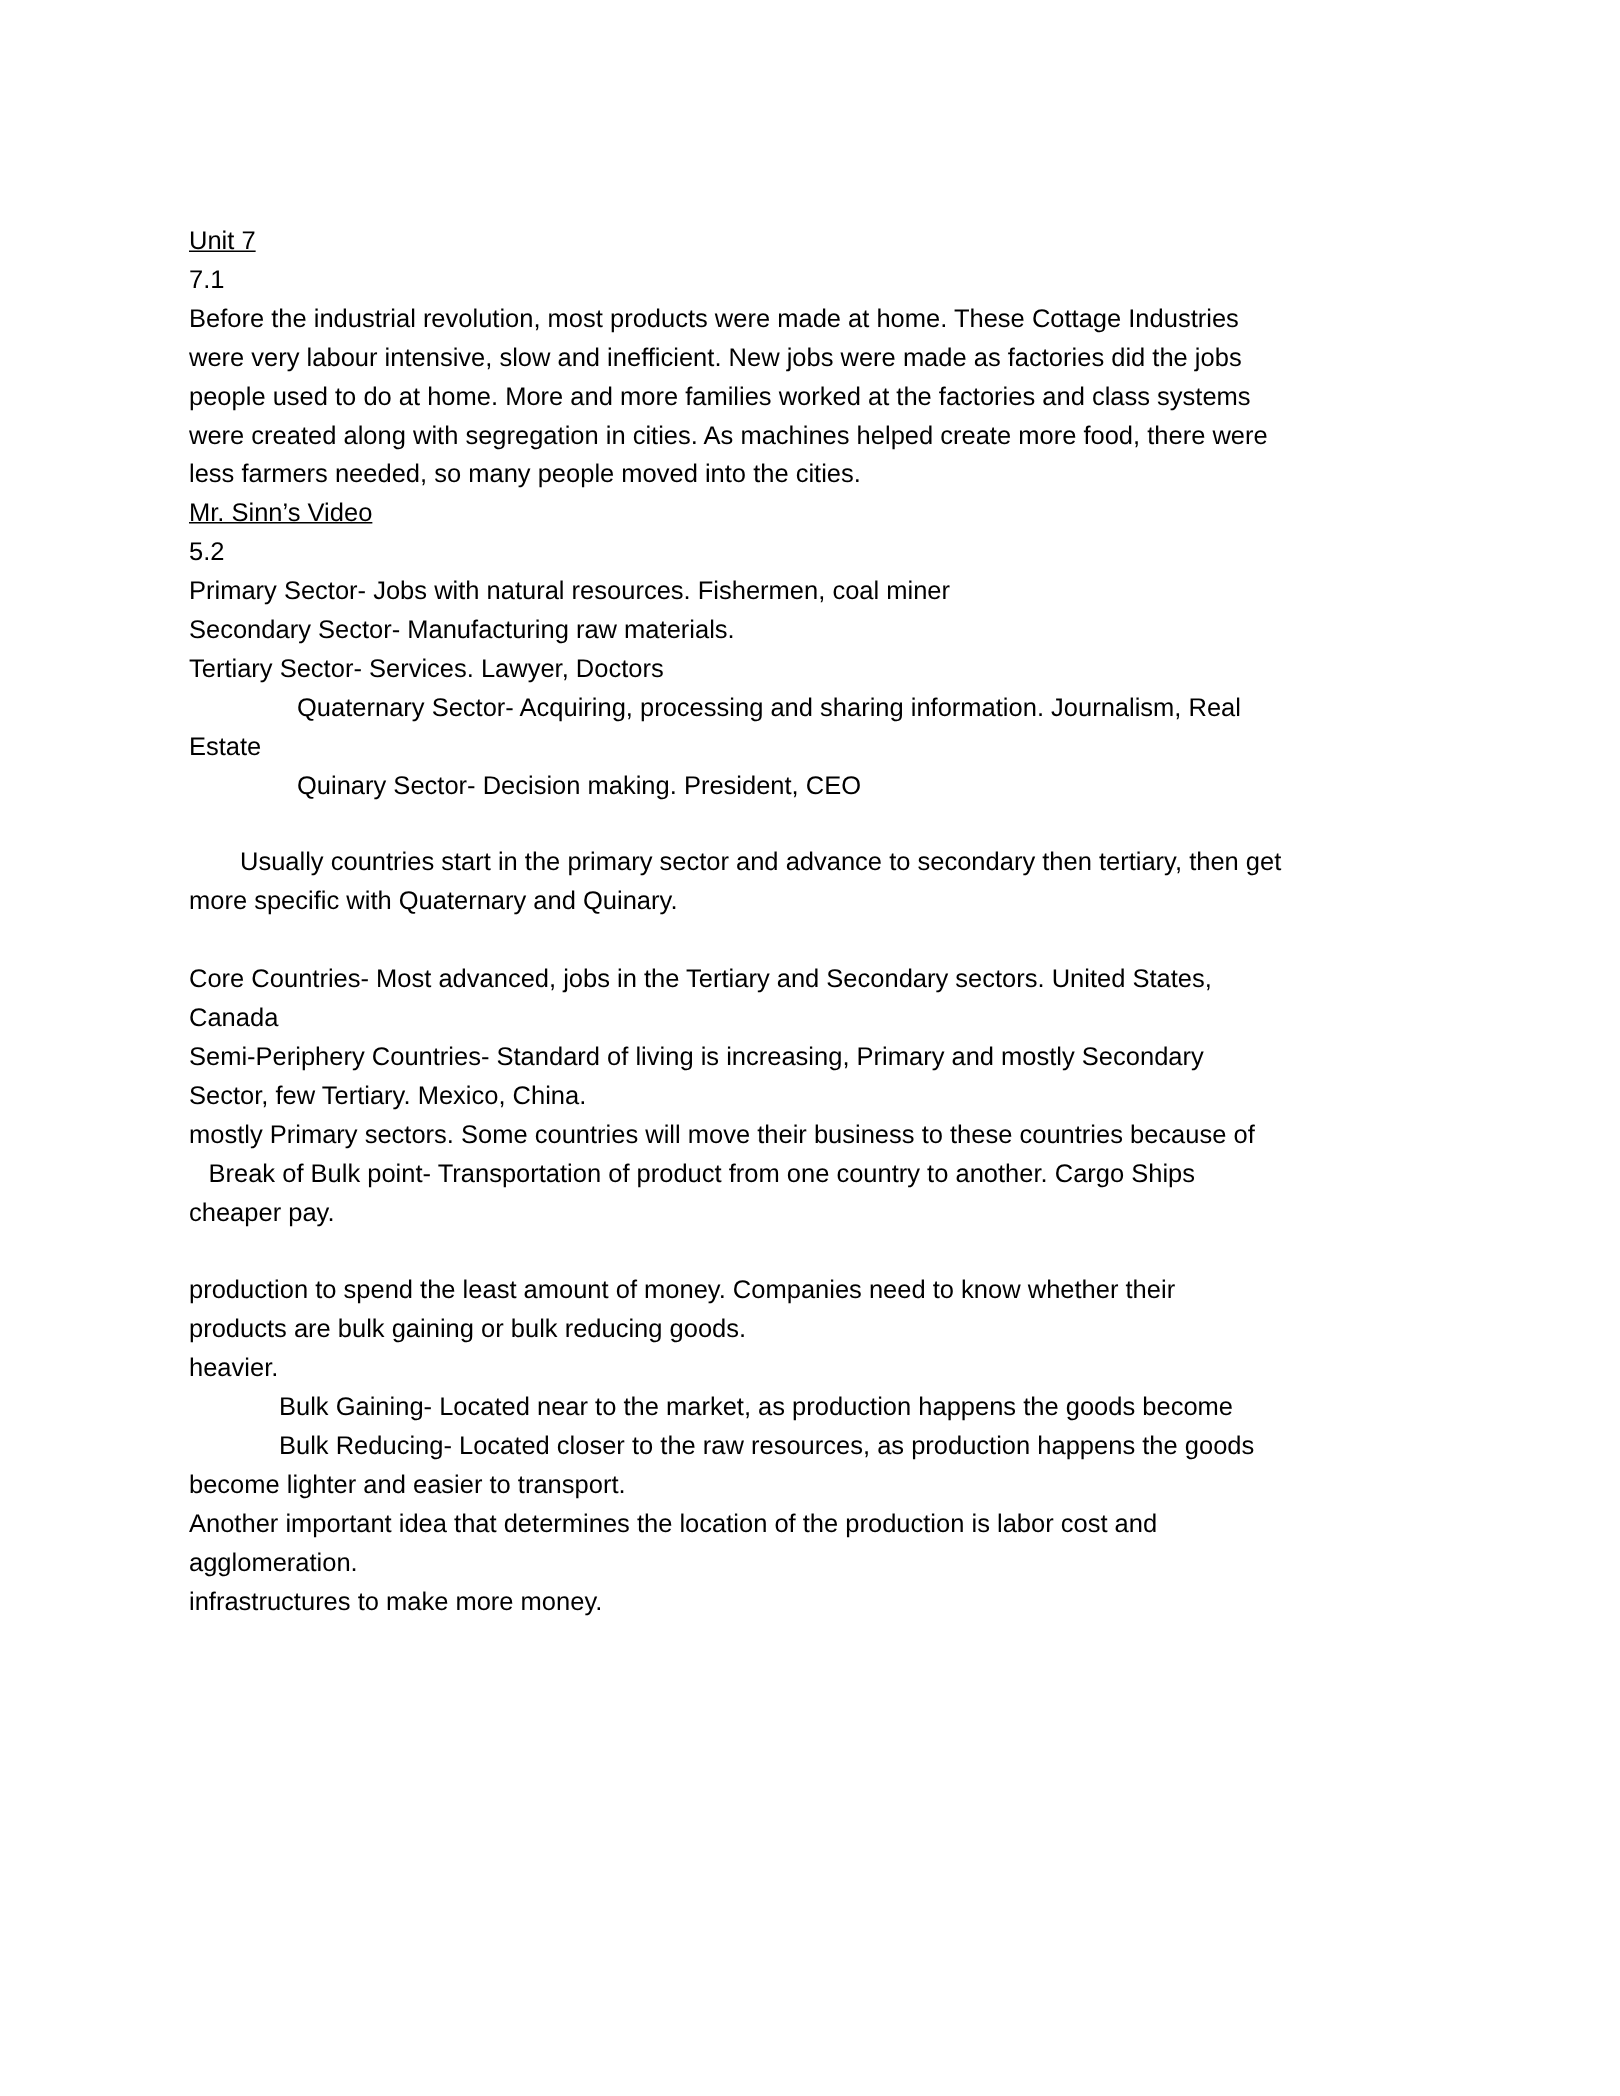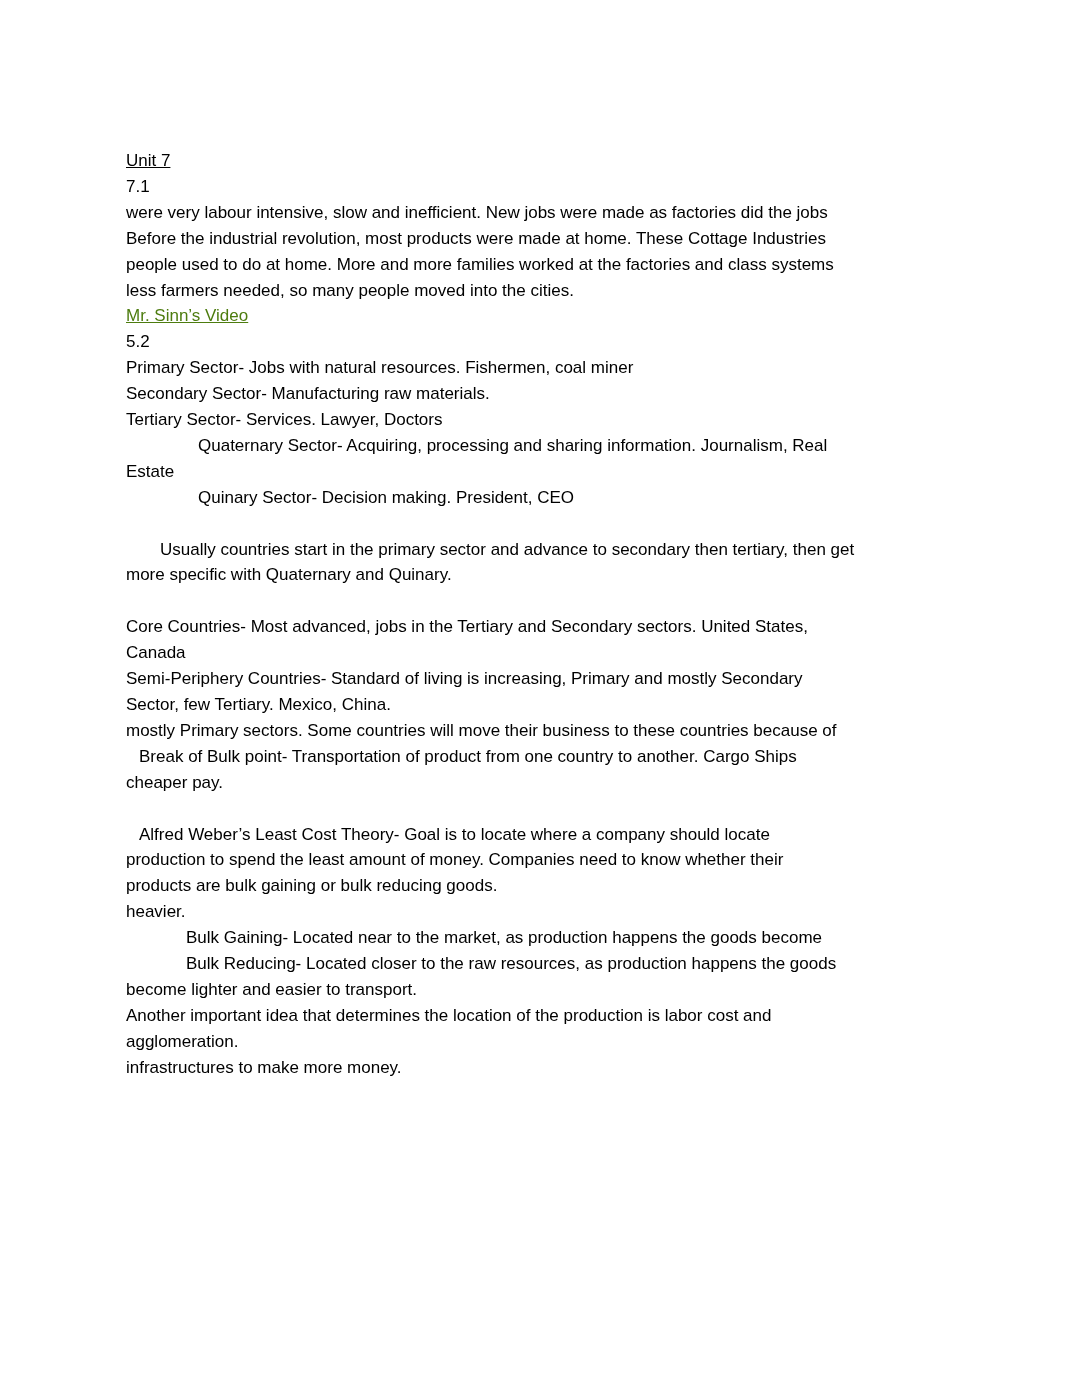--- a/index.html
+++ b/index.html
@@ -21,34 +21,35 @@
     overflow: hidden;
   }
   .line {
     white-space: pre;
     min-height: 25.9px;
   }
   .underline {
     text-decoration: underline;
   }
   a.doc-link {
-    color: #4d7c0f;
+    color: #000000;
     cursor: pointer;
   }
 </style>
 </head>
 <body>
 
 <div class="page">
   <div id="doc-lines">
       <div class="line"><span class="underline">Unit 7</span></div>
       <div class="line">7.1</div>
+      <div class="line">Before the industrial revolution, most products were made at home. These Cottage Industries</div>
       <div class="line">were very labour intensive, slow and inefficient. New jobs were made as factories did the jobs</div>
-      <div class="line">Before the industrial revolution, most products were made at home. These Cottage Industries</div>
       <div class="line">people used to do at home. More and more families worked at the factories and class systems</div>
+      <div class="line">were created along with segregation in cities. As machines helped create more food, there were</div>
       <div class="line">less farmers needed, so many people moved into the cities.</div>
       <div class="line"><a class="doc-link" href="#">Mr. Sinn’s Video</a></div>
       <div class="line">5.2</div>
       <div class="line">Primary Sector- Jobs with natural resources. Fishermen, coal miner</div>
       <div class="line">Secondary Sector- Manufacturing raw materials.</div>
       <div class="line">Tertiary Sector- Services. Lawyer, Doctors</div>
       <div class="line" style="padding-left: 72px;">Quaternary Sector- Acquiring, processing and sharing information. Journalism, Real</div>
       <div class="line">Estate</div>
       <div class="line" style="padding-left: 72px;">Quinary Sector- Decision making. President, CEO</div>
       <div class="line"></div>
@@ -56,21 +57,20 @@
       <div class="line">more specific with Quaternary and Quinary.</div>
       <div class="line"></div>
       <div class="line">Core Countries- Most advanced, jobs in the Tertiary and Secondary sectors. United States,</div>
       <div class="line">Canada</div>
       <div class="line">Semi-Periphery Countries- Standard of living is increasing, Primary and mostly Secondary</div>
       <div class="line">Sector, few Tertiary. Mexico, China.</div>
       <div class="line">mostly Primary sectors. Some countries will move their business to these countries because of</div>
       <div class="line" style="padding-left: 13px;">Break of Bulk point- Transportation of product from one country to another. Cargo Ships</div>
       <div class="line">cheaper pay.</div>
       <div class="line"></div>
-      <div class="line" style="padding-left: 13px;">Alfred Weber’s Least Cost Theory- Goal is to locate where a company should locate</div>
       <div class="line">production to spend the least amount of money. Companies need to know whether their</div>
       <div class="line">products are bulk gaining or bulk reducing goods.</div>
       <div class="line">heavier.</div>
       <div class="line" style="padding-left: 60px;">Bulk Gaining- Located near to the market, as production happens the goods become</div>
       <div class="line" style="padding-left: 60px;">Bulk Reducing- Located closer to the raw resources, as production happens the goods</div>
       <div class="line">become lighter and easier to transport.</div>
       <div class="line">Another important idea that determines the location of the production is labor cost and</div>
       <div class="line">agglomeration.</div>
       <div class="line">infrastructures to make more money.</div>
     </div>

